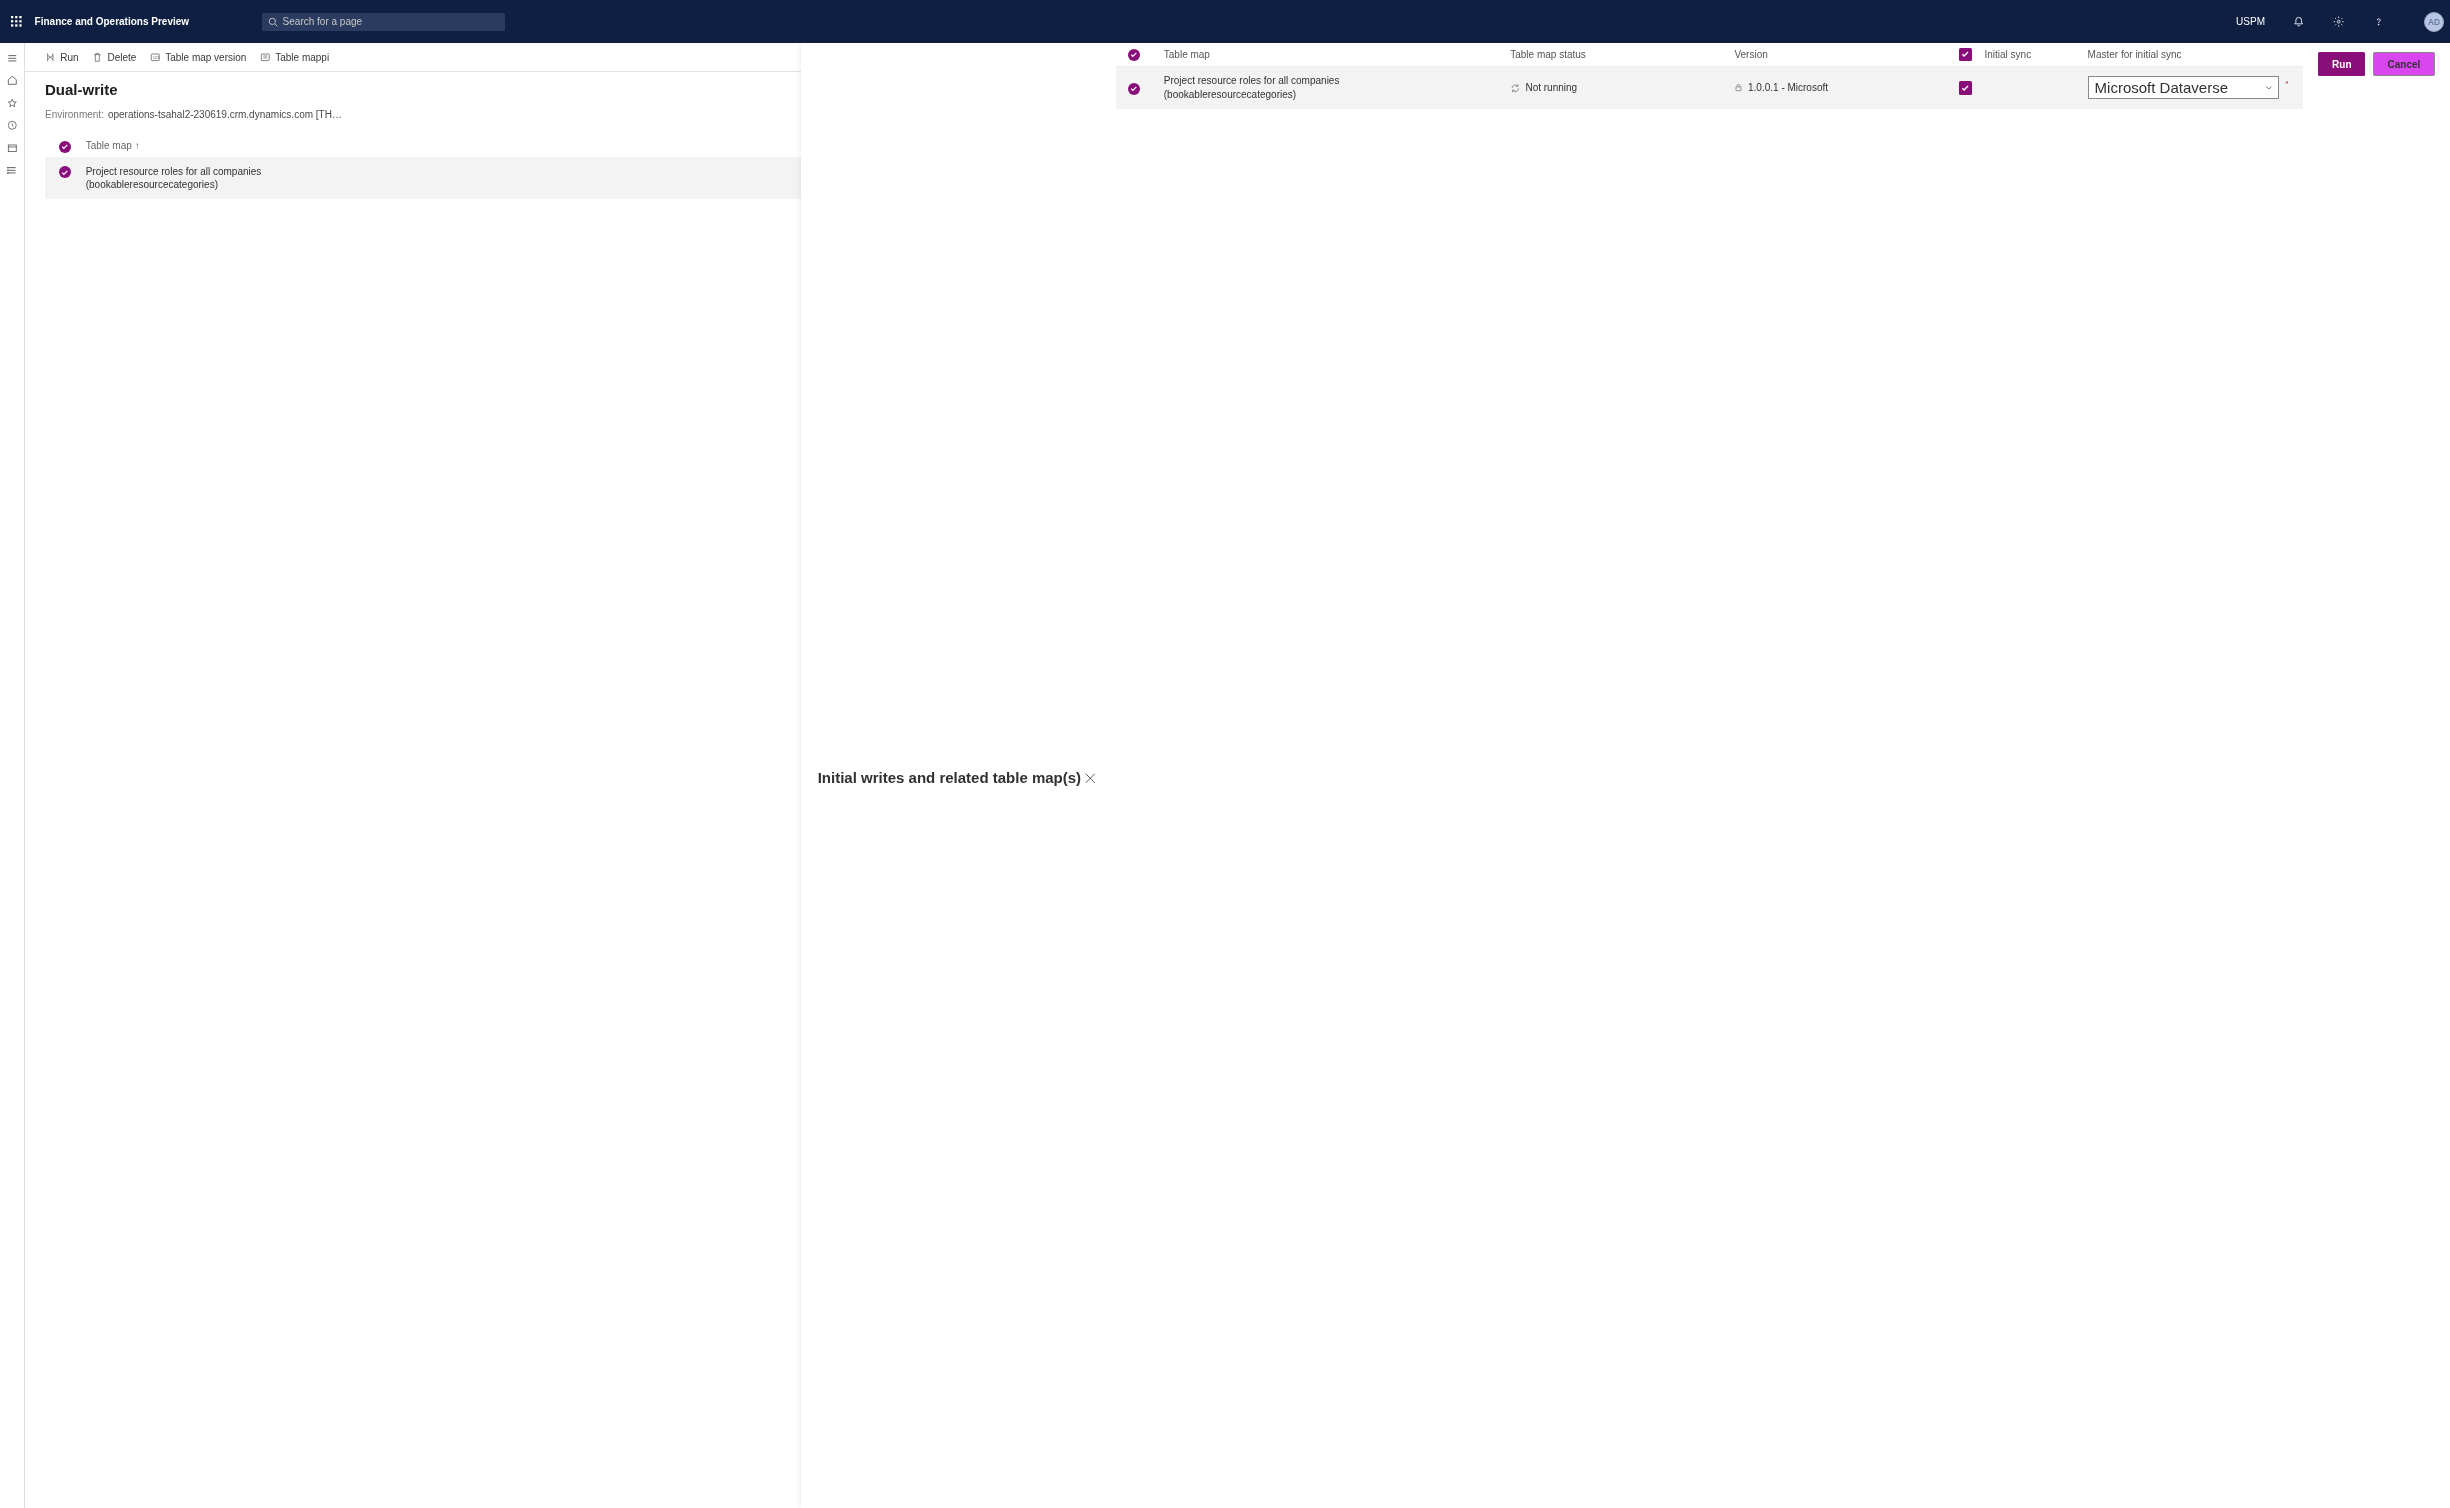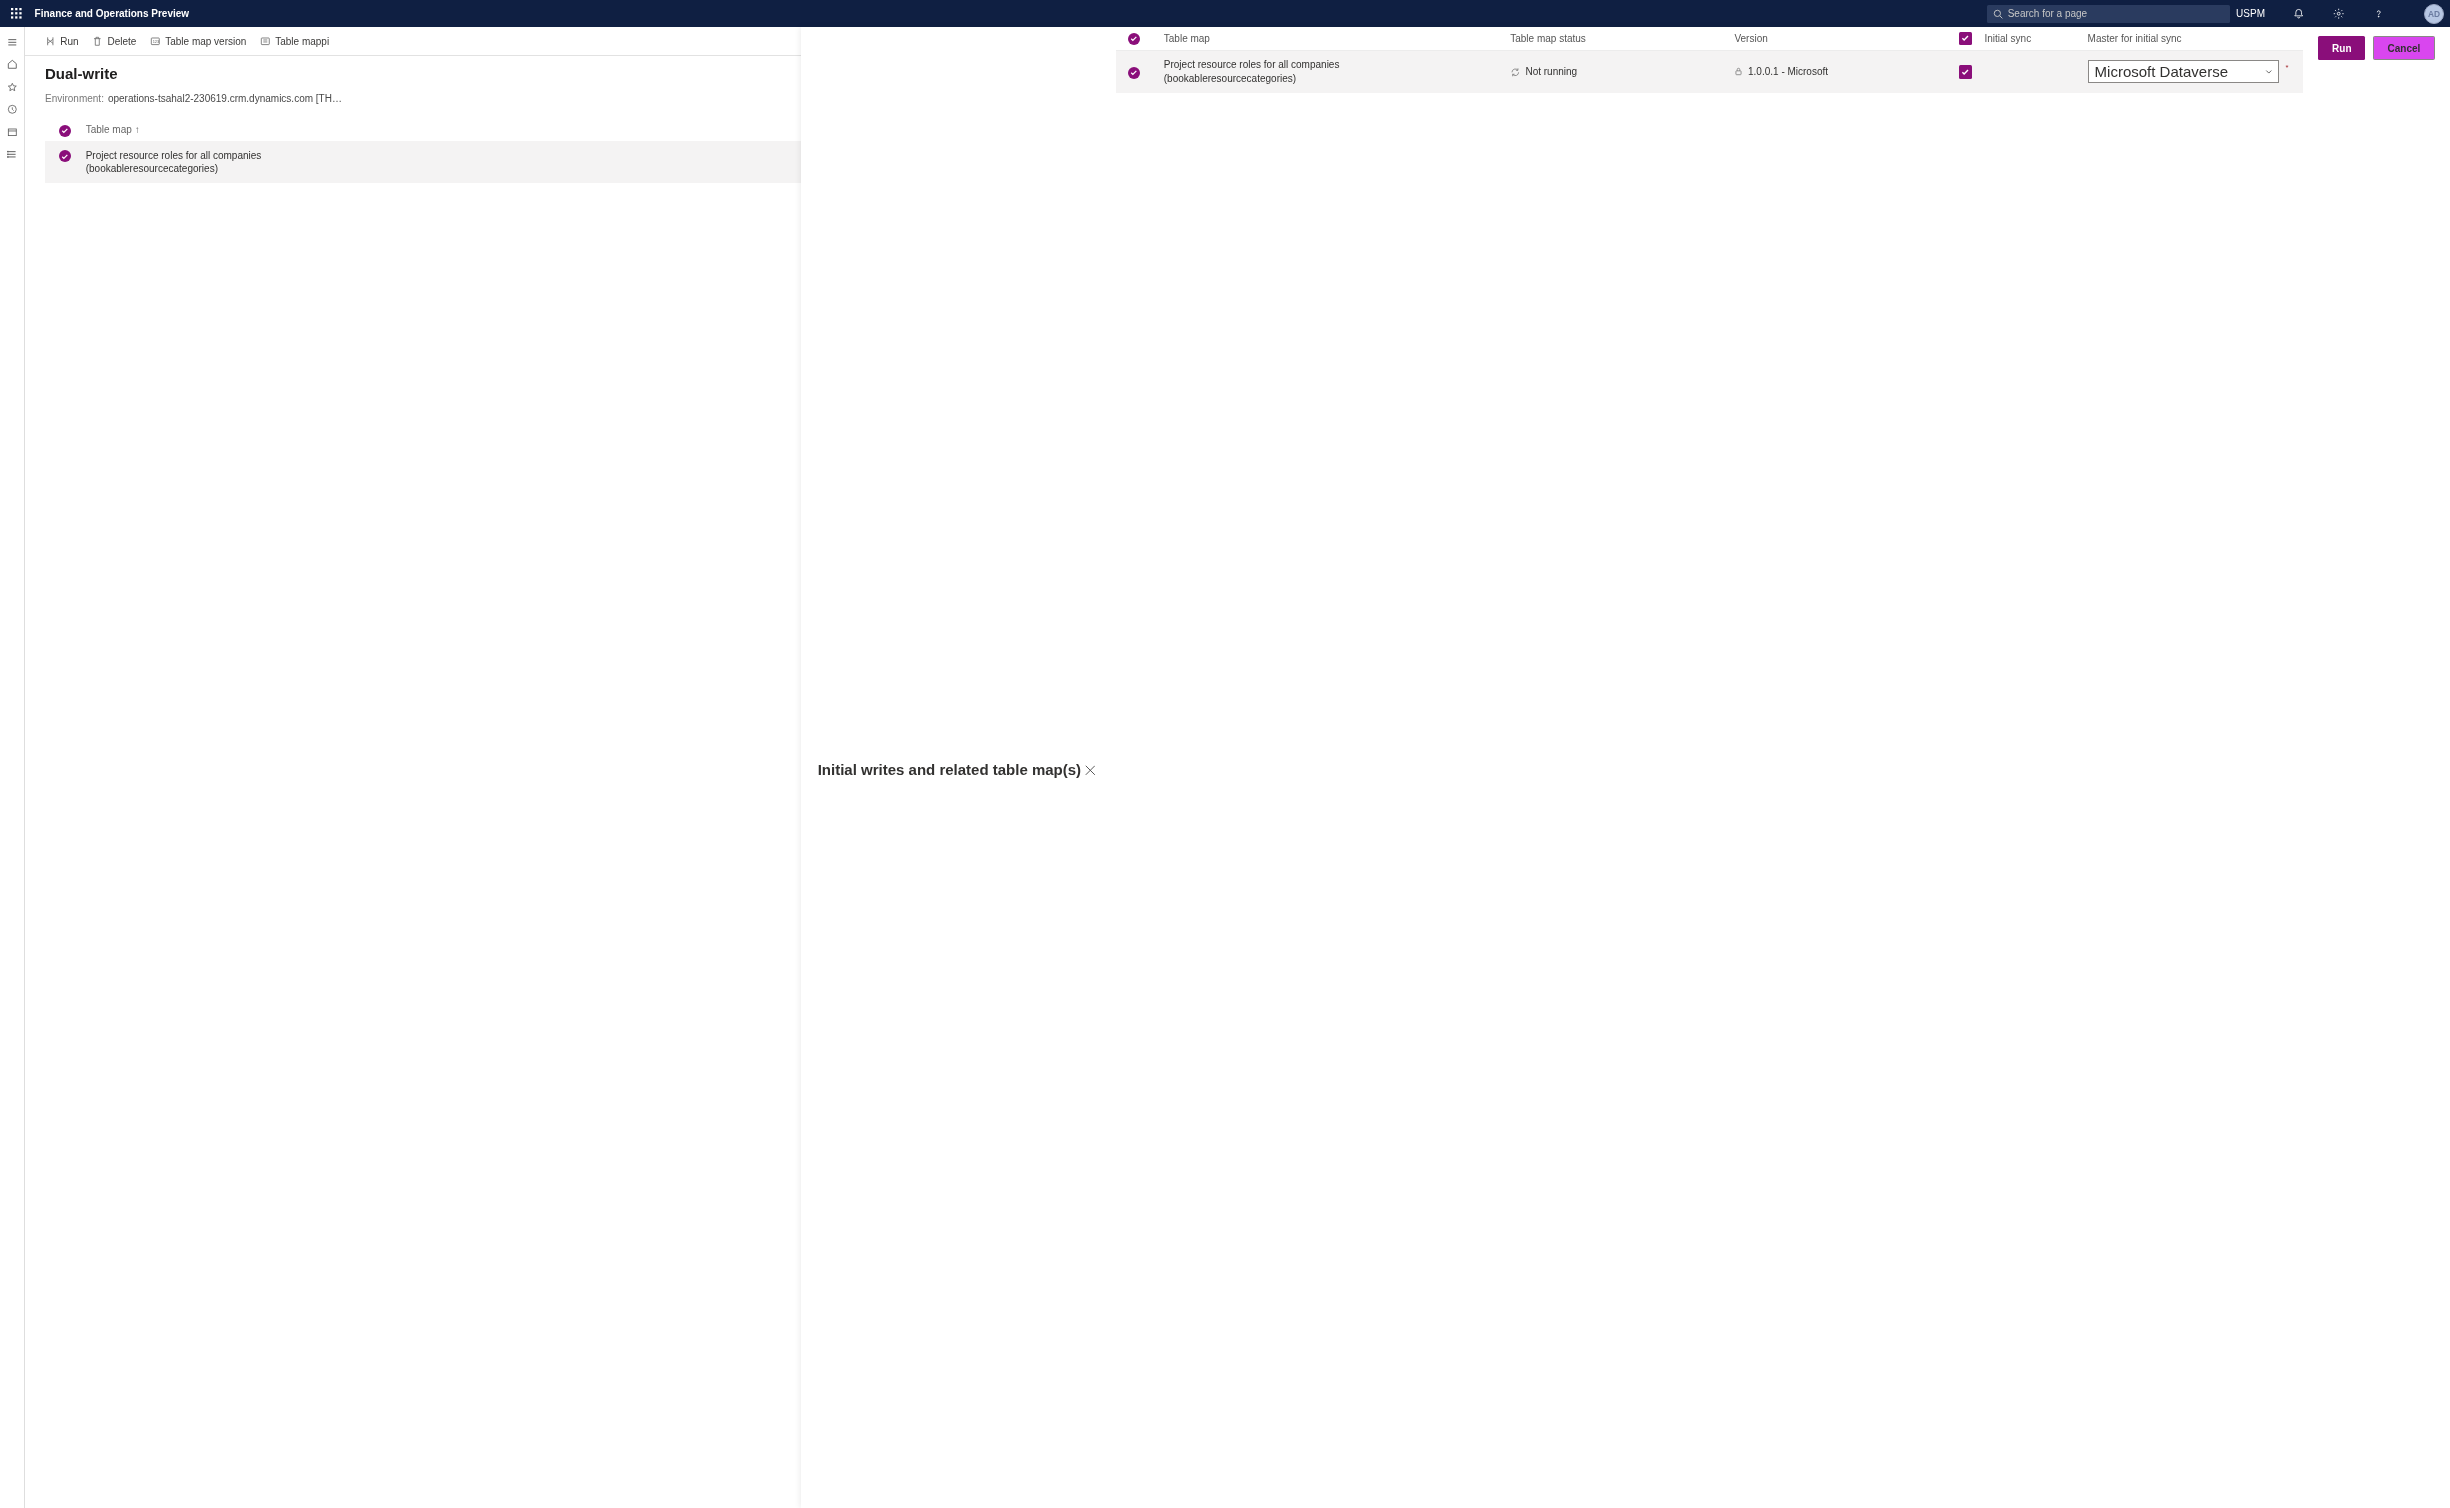--- a/index.html
+++ b/index.html
@@ -1,32 +1,32 @@
 <!DOCTYPE html>
 <html><head>
 <meta charset="utf-8">
 <style>
   * { box-sizing: border-box; margin: 0; padding: 0; }
   html, body { width: 100%; height: 100%; font-family: "Segoe UI", -apple-system, BlinkMacSystemFont, sans-serif; font-size: 10px; color: #323130; background: #fff; }
   body { display: flex; flex-direction: column; overflow: hidden; }
 
   
   .suite-nav {
-    height: 27px;
+    height: 43px;
     background: #0f1f42;
     display: flex;
     align-items: center;
     color: #fff;
     padding: 0 3px;
     font-size: 10px;
   }
   .suite-nav .waffle { width: 27px; height: 27px; display:flex; align-items:center; justify-content:center; cursor:pointer; }
   .suite-nav .app-title { padding-left: 4.6px; font-weight: 600; }
   .suite-nav .spacer-left { flex: 0 0 auto; width: 259px; display:flex; align-items:center; }
-  .suite-nav .search-wrap { flex: 1; display:flex; justify-content:flex-end; }
+  .suite-nav .search-wrap { flex: 1; display:flex; justify-content:flex-start; }
   .suite-nav .search {
     width: 243px; height: 18px; background: #2a3b5f; border-radius: 1.5px;
     display:flex; align-items:center; padding: 0 6px; color:#c7c7c7; cursor:text;
   }
   .suite-nav .search svg { margin-right:4.6px; flex:0 0 auto; }
   .suite-nav .right { display:flex; align-items:center; gap:16px; padding-right:3px; }
   .suite-nav .right .txt { padding: 0 6px; }
   .suite-nav .icon-btn { width:24px; height:27px; display:flex; align-items:center; justify-content:center; cursor:pointer; }
   .suite-nav .avatar { width:20px; height:20px; border-radius:50%; border:0.8px solid #9aa6c3; background:#b6c6e3; color:#6a7aa0; font-size:8.4px; font-weight:600; display:flex; align-items:center; justify-content:center; margin-left:17px; cursor:pointer;}
 

